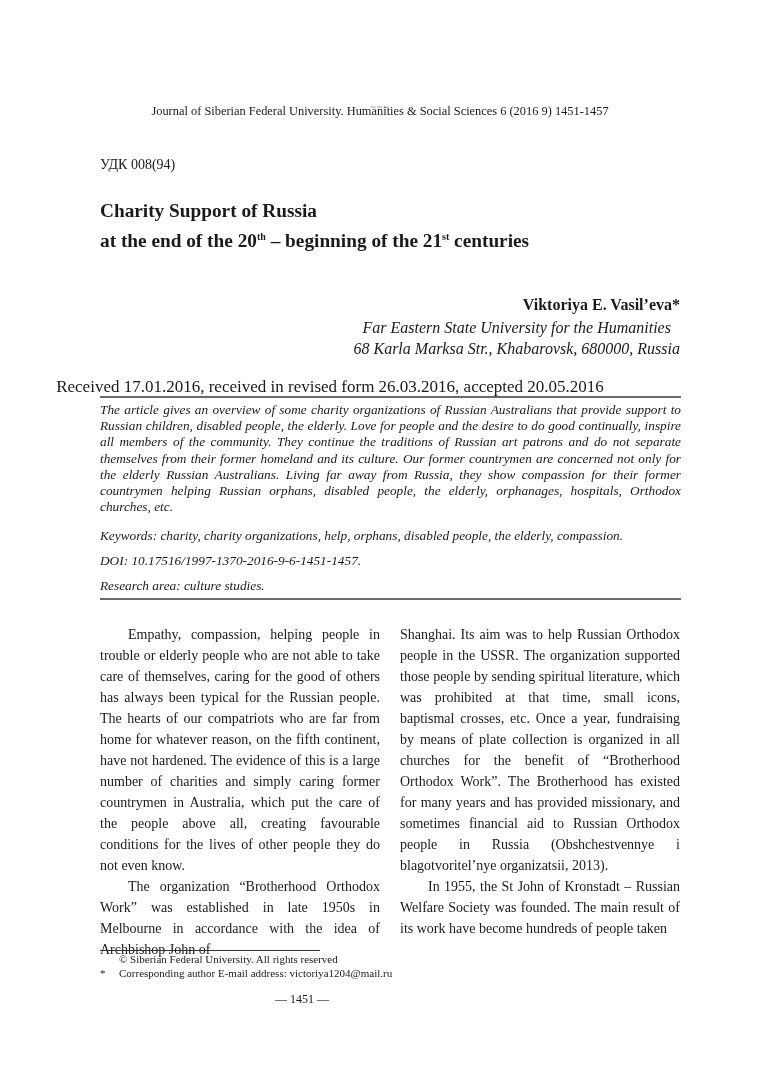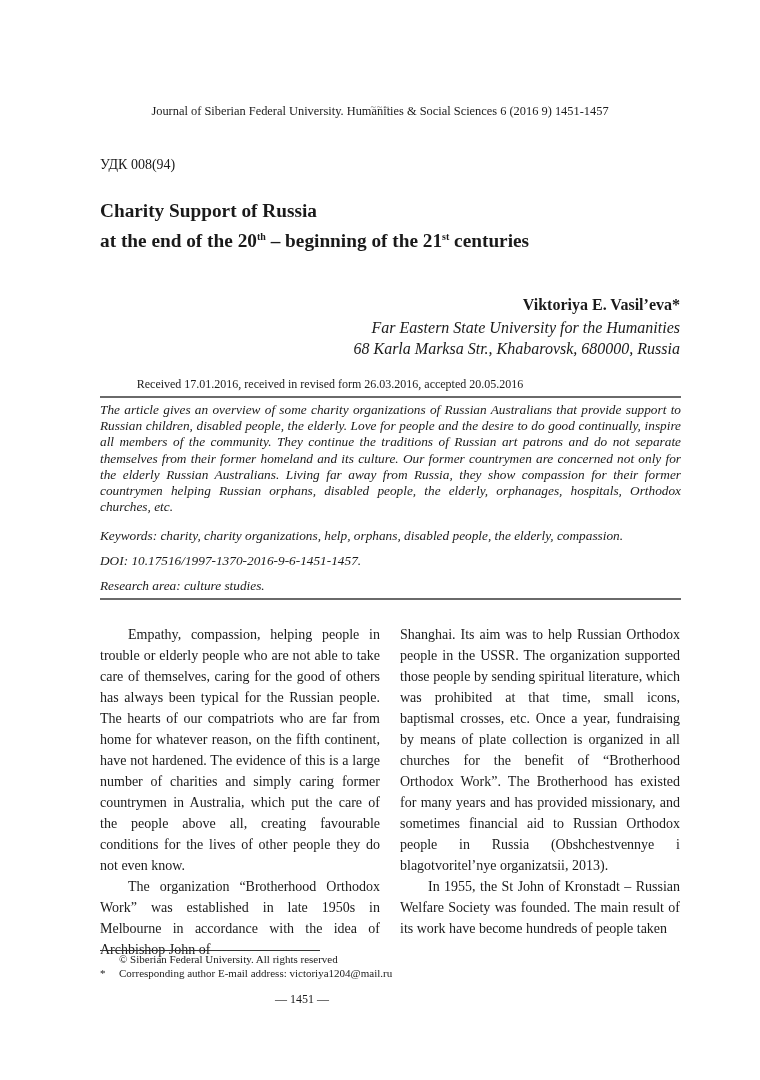--- a/index.html
+++ b/index.html
@@ -5,22 +5,22 @@
   html, body { margin: 0; padding: 0; background: #ffffff; }
   body { width: 760px; height: 1080px; position: relative; overflow: hidden;
          font-family: "Liberation Serif", serif; color: #1a1a1a; }
   .abs { position: absolute; }
   .journal { left: 0; width: 760px; top: 104px; text-align: center; font-size: 12.4px; }
   .tilde { left: 0; width: 760px; top: 101px; text-align: center; font-size: 10px; color: #777; letter-spacing: 1px; }
   .udk { left: 100px; top: 157px; font-size: 14px; }
   .title { left: 100px; top: 196px; font-size: 19.3px; font-weight: bold; line-height: 29.5px; }
   .title sup { font-size: 10px; vertical-align: 7px; line-height: 0; }
   .author { right: 80px; top: 296px; font-size: 16px; font-weight: bold; text-align: right; }
-  .aff { right: 80px; top: 317px; font-size: 16px; font-style: italic; text-align: right; line-height: 21px; }
-  .received { left: 0; width: 660px; top: 377px; text-align: center; font-size: 12px; }
+  .aff { right: 80px; top: 317px; font-size: 16px; font-style: italic; text-align: center; line-height: 21px; }
+  .received { left: 0; width: 660px; top: 377px; text-align: center; font-size: 17px; }
   .rule { left: 100px; width: 581px; height: 2px; background: #6a6a6a; }
   .abstract { left: 100px; width: 581px; top: 402px; font-size: 13.3px; font-style: italic; line-height: 16.2px; text-align: justify; }
   .meta { left: 100px; width: 581px; font-size: 13.3px; font-style: italic; }
   .col { width: 280px; font-size: 14px; line-height: 21px; text-align: justify; }
   .col p { margin: 0; }
   .col p.indent { text-indent: 28px; }
   .col1 { left: 100px; top: 624px; }
   .col2 { left: 400px; top: 624px; }
   .fnrule { left: 100px; top: 950px; width: 220px; height: 1px; background: #333; }
   .fn { font-size: 11px; }

